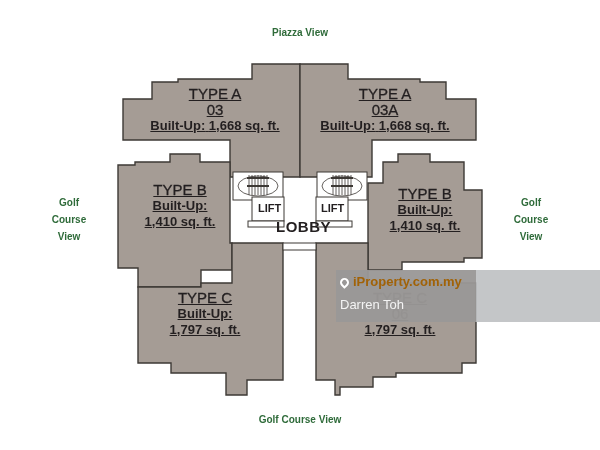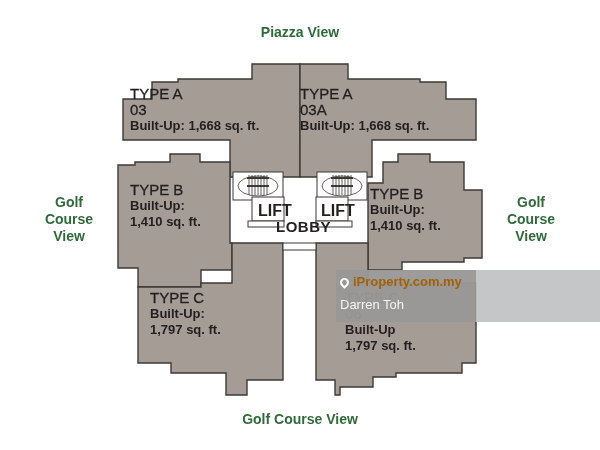--- a/index.html
+++ b/index.html
@@ -1,25 +1,25 @@
 <!DOCTYPE html>
 <html><head>
   <meta charset="utf-8">
   <style>
     html, body { margin: 0; padding: 0; background: #ffffff; }
     body { width: 600px; height: 450px; position: relative; overflow: hidden;
            font-family: "Liberation Sans", sans-serif; }
-    .view-label { position: absolute; color: #2f6b3a; font-weight: bold; font-size: 14px;
+    .view-label { position: absolute; color: #2f6b3a; font-weight: bold; font-size: 10px;
                   text-align: center; line-height: 17px; }
     svg.plan { position: absolute; left: 0; top: 0; }
-    .unit-text { position: absolute; color: #231f20; font-weight: bold;
-                 font-size: 13px; line-height: 16px; }
+    .unit-text { position: absolute; text-align: center; color: #231f20; font-weight: bold;
+                 font-size: 13px; line-height: 16px; text-decoration: underline; }
     .unit-text .type { font-weight: normal; font-size: 15px; -webkit-text-stroke: 0.3px #231f20; }
     .unit-text .num { font-weight: normal; font-size: 15px; -webkit-text-stroke: 0.3px #231f20; }
-    .lift { position: absolute; font-weight: bold; font-size: 16px; color: #231f20; }
+    .lift { position: absolute; font-weight: bold; font-size: 11px; color: #231f20; }
     .lobby { position: absolute; font-size: 15px; color: #231f20; font-weight: bold; letter-spacing: 0.5px; }
     .watermark { position: absolute; left: 336px; top: 270px; width: 264px; height: 52px;
                  background: rgba(190,192,194,0.9); }
     .watermark-dark { position: absolute; left: 336px; top: 270px; width: 140px; height: 52px;
                       background: rgba(128,122,118,0.55); }
     .wm-brand { position: absolute; left: 340px; top: 274px; color: #a16207; font-size: 13px;
                 font-weight: bold; }
     .wm-agent { position: absolute; left: 340px; top: 297px; color: #f4f4f4; font-size: 13px; }
     .pin { display: inline-block; width: 9px; height: 9px; border: 2px solid #fff; border-radius: 50% 50% 50% 0;
            transform: rotate(-45deg); margin-right: 4px; box-sizing: border-box; vertical-align: -1px; }
@@ -114,21 +114,20 @@
   <div>1,410 sq. ft.</div>
 </div>
 <div class="unit-text" style="left:150px; top:290px; width:110px;">
   <div class="type">TYPE C</div>
   <div>Built-Up:</div>
   <div>1,797 sq. ft.</div>
 </div>
 <div class="unit-text" style="left:345px; top:290px; width:110px;">
   <div class="type">TYPE C</div>
   <div class="num">06</div>
-  <div>Built-Up</div>
   <div>1,797 sq. ft.</div>
 </div>
 
 <div class="lift" style="left:258px; top:202px;">LIFT</div>
 <div class="lift" style="left:321px; top:202px;">LIFT</div>
 <div class="lobby" style="left:276px; top:218px;">LOBBY</div>
 
 <div class="watermark"></div>
 <div class="watermark-dark"></div>
 <div class="wm-brand">

